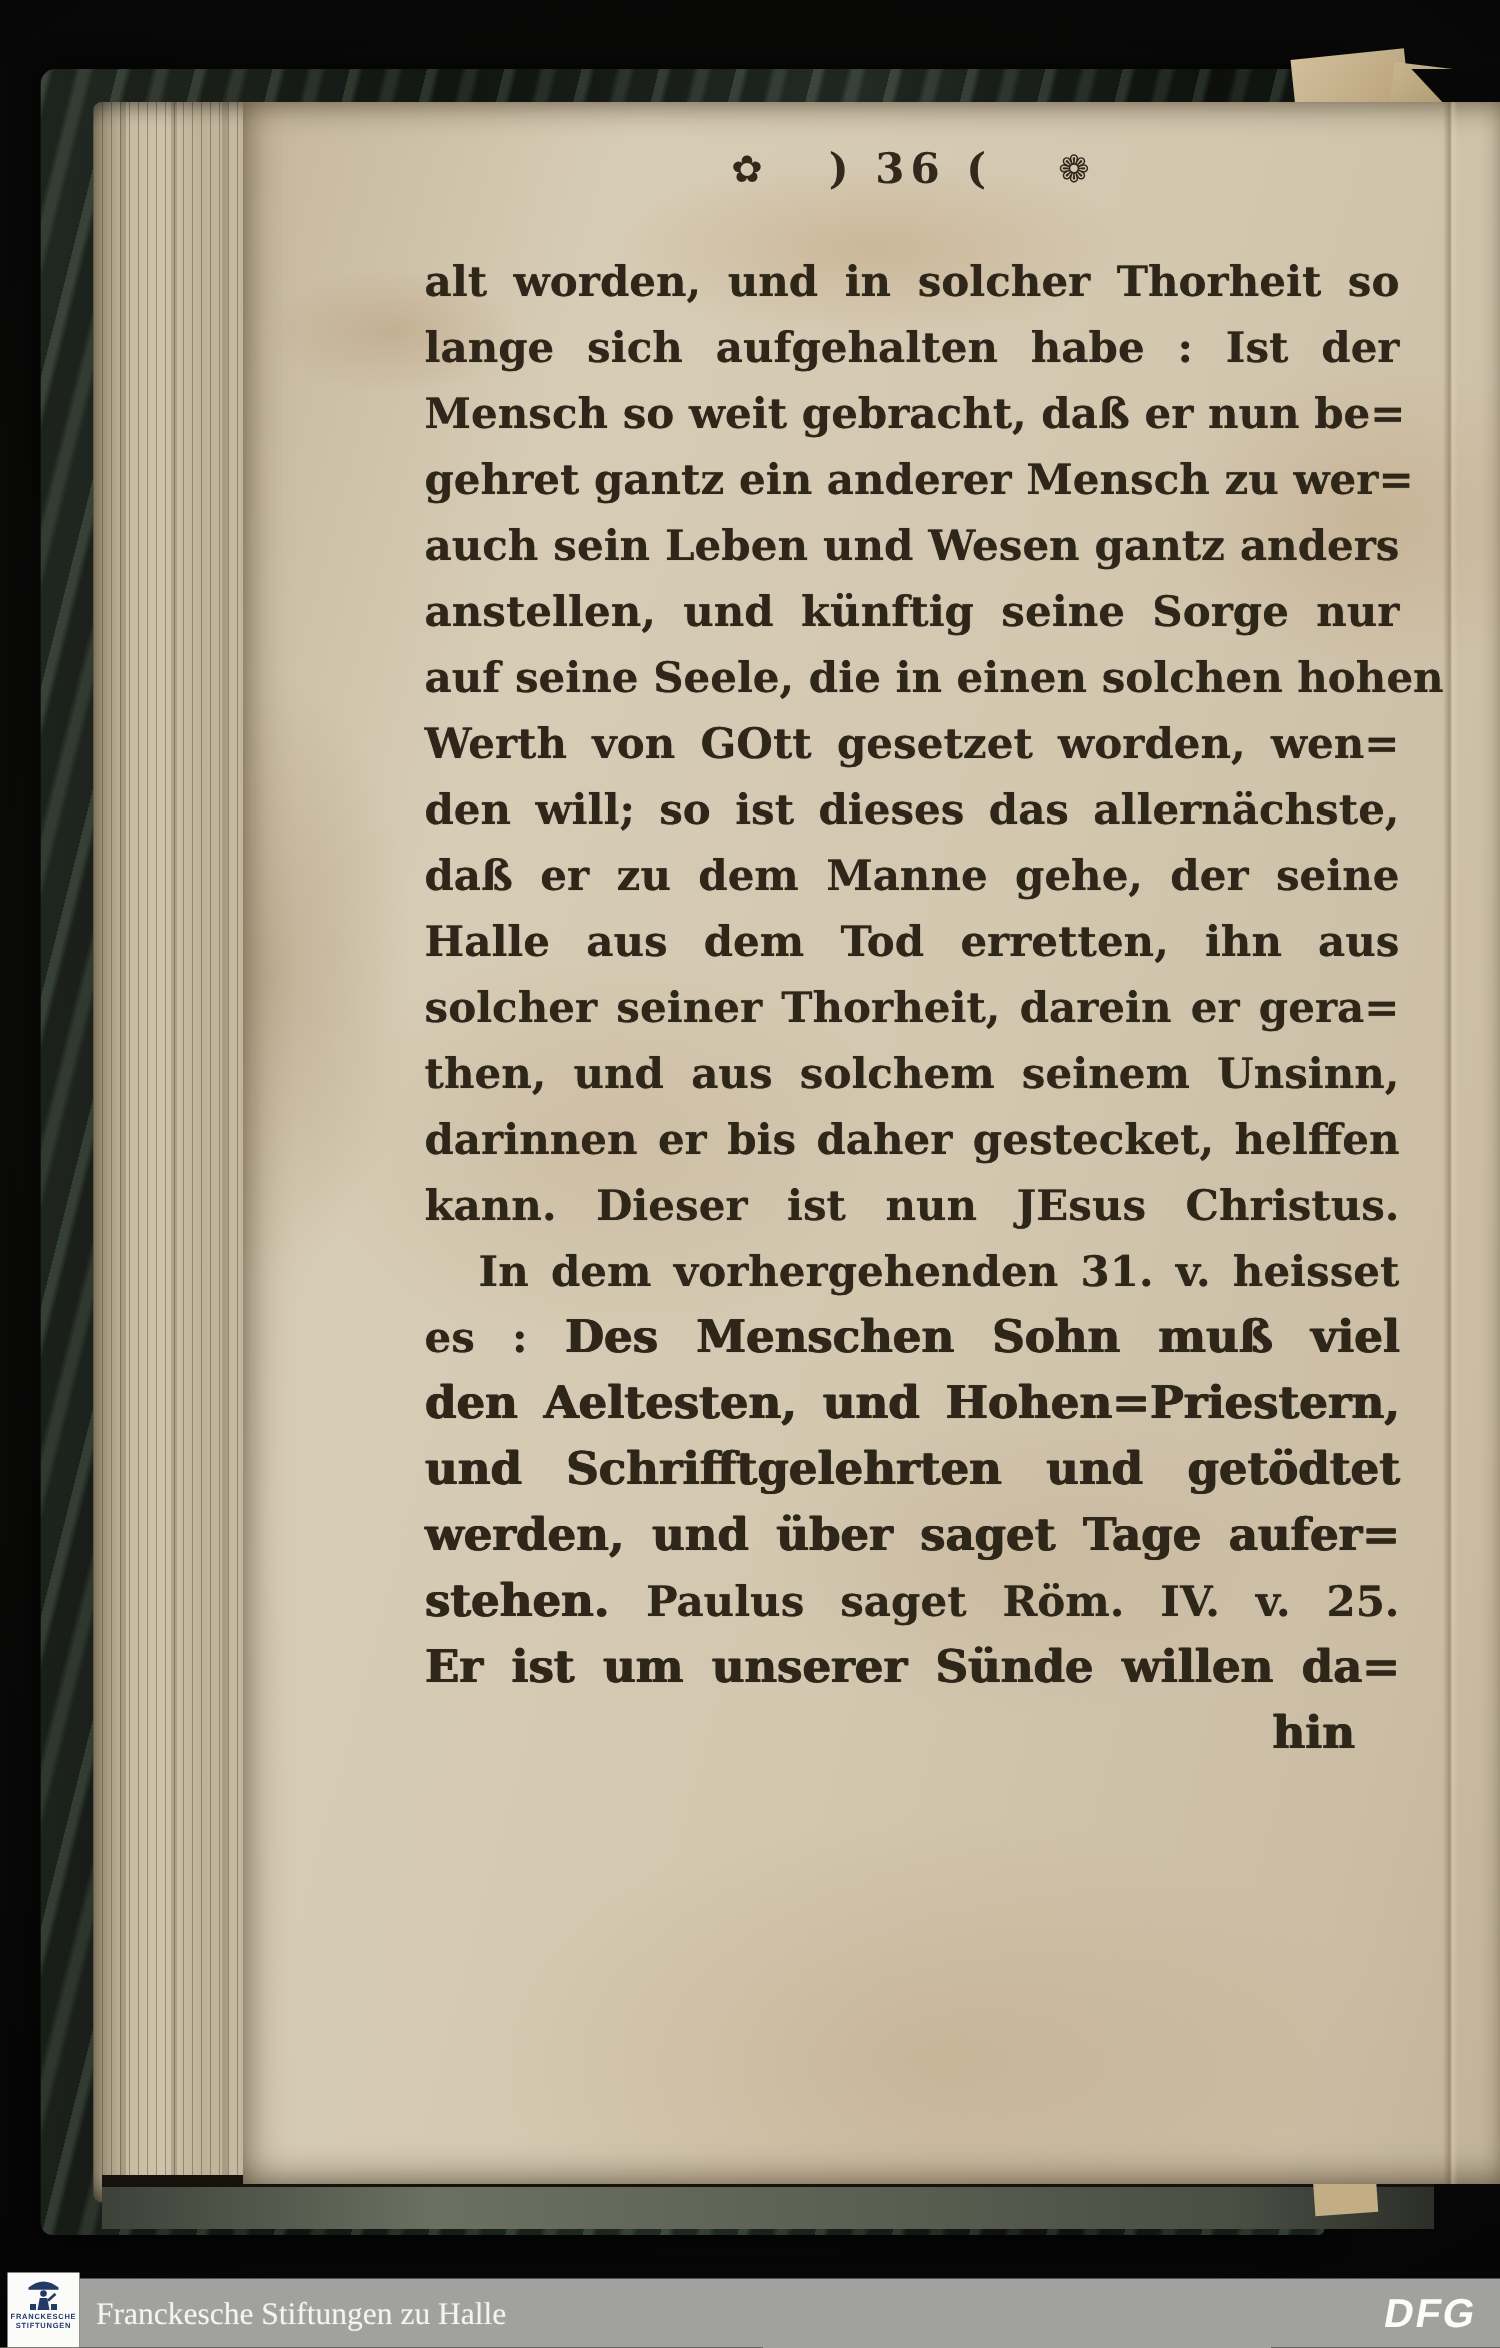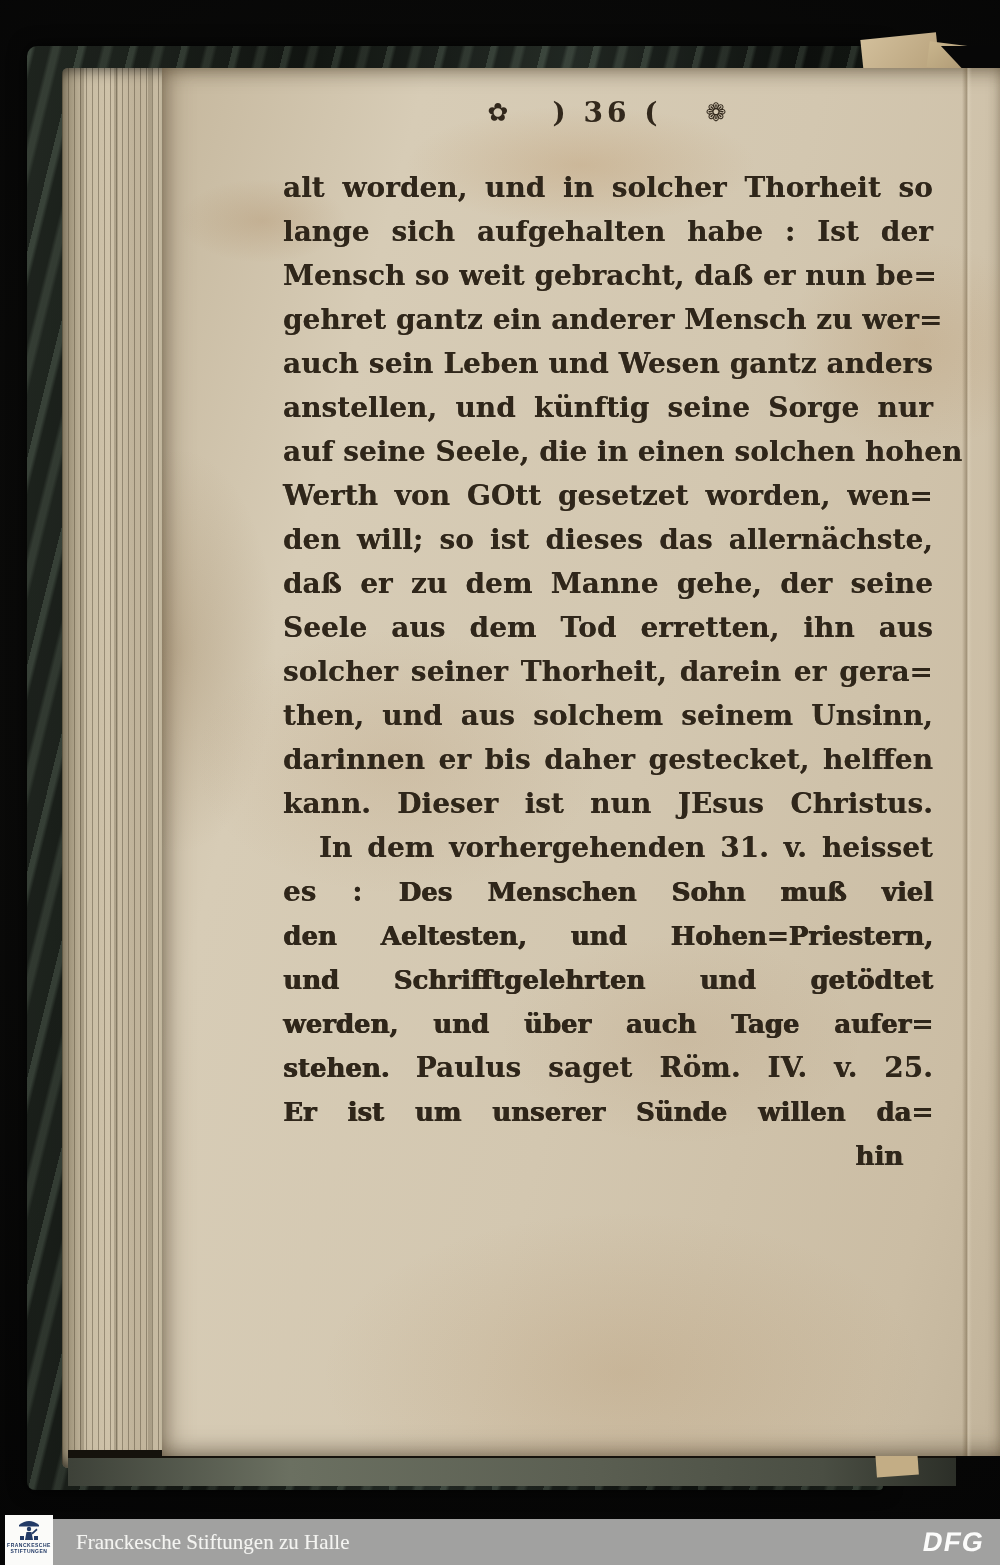--- a/index.html
+++ b/index.html
@@ -70,34 +70,34 @@
     display:flex;align-items:center;justify-content:center;gap:44px;color:#32281c;}
   .orn{font-family:"DejaVu Sans",sans-serif;font-size:25px;line-height:1;}
   .pagenum{font-size:28px;font-weight:bold;letter-spacing:4px;}
 
   
   .text{position:absolute;left:121px;top:98px;width:650px;color:#2f261a;}
   .line{height:44px;line-height:44px;font-size:28px;font-weight:bold;
     white-space:nowrap;text-align:justify;text-align-last:justify;
     text-shadow:0 0 .5px rgba(47,38,26,.65);}
   .line span{display:inline;}
-  .em, .line .em{font-size:26px;text-shadow:.8px 0 currentColor, 0 0 .5px rgba(47,38,26,.6);}
+  .em, .line .em{font-size:30px;text-shadow:.8px 0 currentColor, 0 0 .5px rgba(47,38,26,.6);}
   .indent{padding-left:36px;}
   .catchword{text-align:left;text-align-last:right;padding-right:30px;}
 
   
   .footer{position:absolute;left:0;right:0;bottom:0;height:52px;}
   .logo-box{position:absolute;left:5px;bottom:0;width:48px;height:50px;background:#fbfbf9;
     display:flex;flex-direction:column;align-items:center;padding-top:2px;box-sizing:border-box;}
   .logo-cap{font-family:"Liberation Sans",sans-serif;font-size:5px;line-height:6px;
     letter-spacing:.5px;color:#223a66;font-weight:bold;text-align:center;margin-top:1px;}
   .logo-cap span{display:block;}
   .gray-bar{position:absolute;left:53px;right:0;bottom:0;height:46px;background:#a1a1a0;
     display:flex;align-items:center;}
-  .inst{margin-left:23px;font-family:"Liberation Serif",serif;font-size:21px;color:#f4f4f1;
+  .inst{margin-left:11px;font-family:"Liberation Serif",serif;font-size:21px;color:#f4f4f1;
     text-shadow:0 0 1px rgba(255,255,255,.3);}
   .dfg{margin-left:auto;margin-right:16px;font-family:"Liberation Sans",sans-serif;
     font-weight:bold;font-size:27px;color:#fcfcfb;transform:skewX(-10deg);letter-spacing:1.5px;}
 </style>
 </head>
 <body>
 
 <div class="backdrop"></div>
 <div class="cover"></div>
 <div class="stack"></div>
@@ -121,30 +121,30 @@
     <div class="line">alt worden, und in solcher Thorheit so</div>
     <div class="line">lange sich aufgehalten habe : Ist der</div>
     <div class="line">Mensch so weit gebracht, daß er nun be=</div>
     <div class="line">gehret gantz ein anderer Mensch zu wer=</div>
     <div class="line">auch sein Leben und Wesen gantz anders</div>
     <div class="line">anstellen, und künftig seine Sorge nur</div>
     <div class="line">auf seine Seele, die in einen solchen hohen</div>
     <div class="line">Werth von GOtt gesetzet worden, wen=</div>
     <div class="line">den will; so ist dieses das allernächste,</div>
     <div class="line">daß er zu dem Manne gehe, der seine</div>
-    <div class="line">Seele aus dem Tod erretten, ihn aus</div>
+    <div class="line">Halle aus dem Tod erretten, ihn aus</div>
     <div class="line">solcher seiner Thorheit, darein er gera=</div>
     <div class="line">then, und aus solchem seinem Unsinn,</div>
     <div class="line">darinnen er bis daher gestecket, helffen</div>
     <div class="line">kann. Dieser ist nun JEsus Christus.</div>
     <div class="line indent">In dem vorhergehenden 31. v. heisset</div>
     <div class="line"><span>es : </span><span class="em">Des Menschen Sohn muß viel</span></div>
     <div class="line em">den Aeltesten, und Hohen=Priestern,</div>
     <div class="line em">und Schrifftgelehrten und getödtet</div>
-    <div class="line em">werden, und über auch Tage aufer=</div>
+    <div class="line em">werden, und über saget Tage aufer=</div>
     <div class="line"><span class="em">stehen. </span><span>Paulus saget Röm. IV. v. 25.</span></div>
     <div class="line em">Er ist um unserer Sünde willen da=</div>
     <div class="line em catchword">hin</div>
   </div>
 </div>
 
 <div class="footer">
   <div class="logo-box">
     <svg class="logo-icon" width="26" height="24" viewBox="0 0 26 24">
       <path d="M3,8 Q13,0 23,8 L23,9.5 L3,9.5 Z" fill="#223a66"></path>

